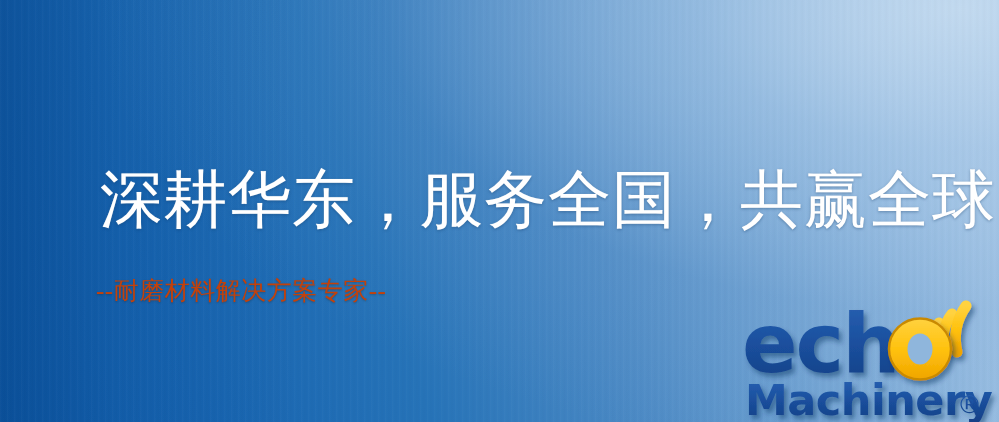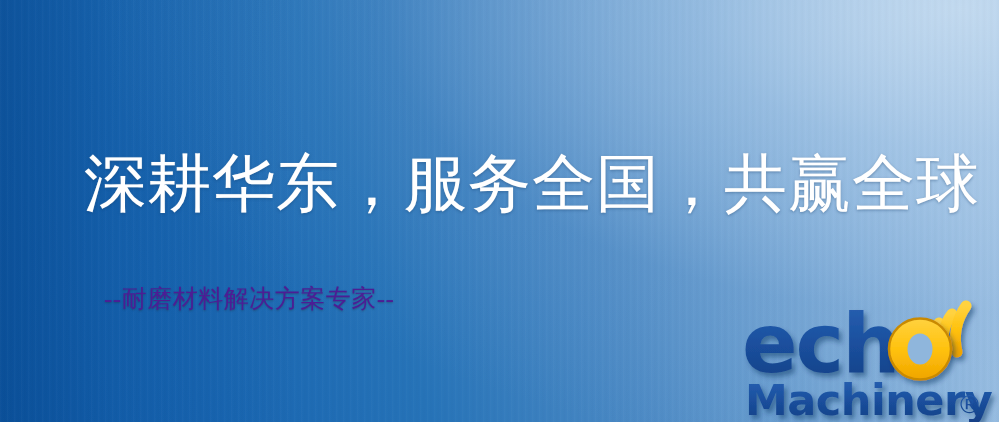--- a/index.html
+++ b/index.html
@@ -60,39 +60,39 @@
         rgba(255,255,255,0) 2px,
         rgba(0,0,0,.30) 4px,
         rgba(0,0,0,0) 7px);
   }
 
   
   .headline {
     position: absolute;
     left: 84px;
     top: 151px;
-    margin: 0;
+    margin: 16px;
     color: #ffffff;
     font-family: "Liberation Serif", "DejaVu Serif", serif;
     font-weight: 400;
     font-size: 63px;
     line-height: 1.06;
     letter-spacing: 1px;
     white-space: nowrap;
     text-shadow: 0 1px 3px rgba(10,50,95,0.40),
                  0 0 1px rgba(255,255,255,0.55);
   }
 
   
   .subtitle {
     position: absolute;
     left: 88px;
     top: 268px;
-    margin: 16px;
-    color: #4c1d95;
+    margin: 8px;
+    color: #c2410c;
     font-family: "Liberation Serif", "DejaVu Serif", serif;
     font-weight: 400;
     font-size: 25px;
     line-height: 1.2;
     letter-spacing: 0.5px;
     white-space: nowrap;
     text-shadow: 0 1px 2px rgba(40,30,0,0.28);
   }
 
   

